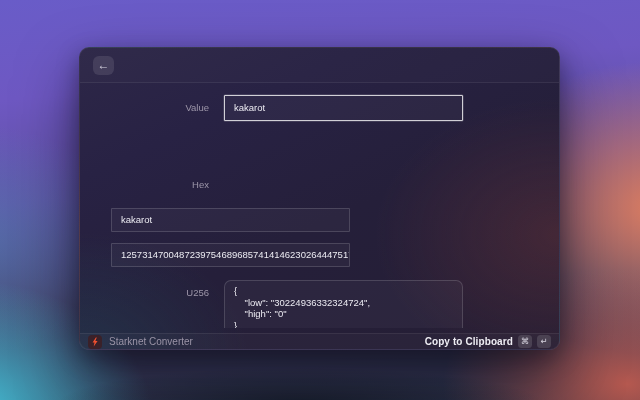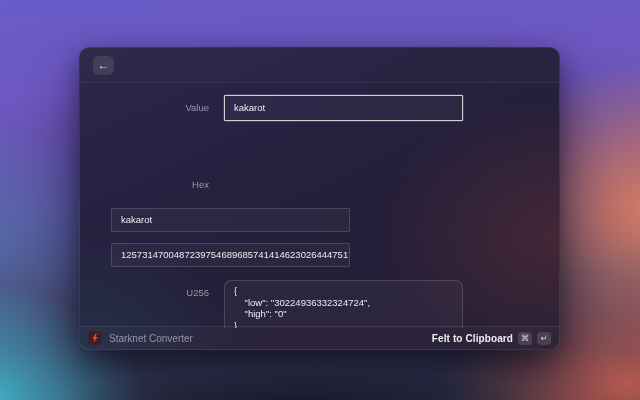--- a/index.html
+++ b/index.html
@@ -66,21 +66,21 @@
     margin-left:15px; width:239px; height:58px;
     border:1px solid rgba(255,255,255,0.15); border-radius:7px;
     background:rgba(255,255,255,0.035);
     color:#ecebf2; font-size:9.5px; line-height:11.5px;
     padding:4px 9px; white-space:pre; overflow:hidden;
   }
   .r0{top:11px}.r1{top:51px}.r2{top:89px}.r3{top:124px}.r4{top:159px}.r5{top:196px}
 
   
   .win-footer {
-    position:absolute; left:0; right:0; bottom:0; height:23px;
+    position:absolute; left:0; right:0; bottom:0; height:16px;
     border-top:1px solid rgba(255,255,255,0.07);
     background:rgba(255,255,255,0.025);
     display:flex; align-items:center; padding:4px 8px;
   }
   .app-badge {
     width:14px; height:14px; border-radius:4px; background:#3a2129;
     display:flex; align-items:center; justify-content:center; flex:none;
   }
   .app-badge svg { width:10px; height:10px; display:block; }
   .app-name { margin-left:7px; color:#9a93a6; font-size:10px; }
@@ -135,20 +135,20 @@
 
     <div class="win-footer">
       <div class="app-badge">
         <svg viewBox="0 0 14 14">
           <path d="M8.2 0.8 L3.6 7.6 H6.3 L5.2 13.2 L10.6 5.6 H7.5 L9.5 0.8 Z" fill="#f0502f"></path>
         </svg>
       </div>
       <div class="app-name">Starknet Converter</div>
       <div class="spacer"></div>
       <div class="primary-action">
-        <span class="action-label">Felt to Clipboard</span>
+        <span class="action-label">Copy to Clipboard</span>
         <span class="key-badge">⌘</span>
         <span class="key-badge">↵</span>
       </div>
     </div>
 
   </div>
 </div>
 
 </body></html>

